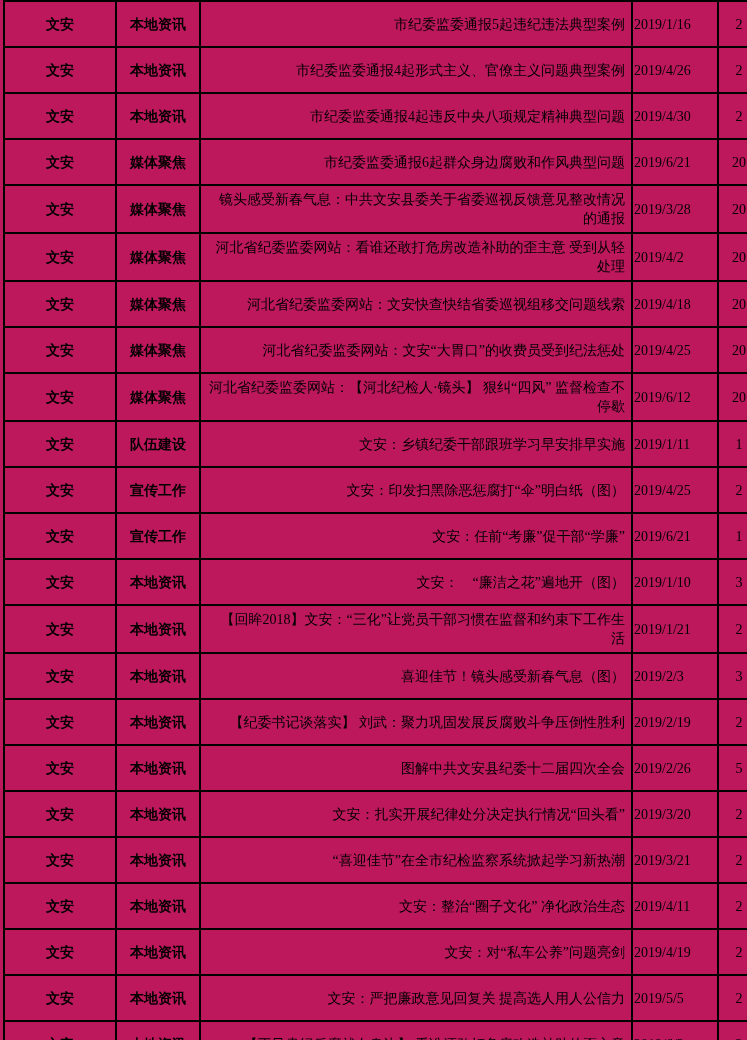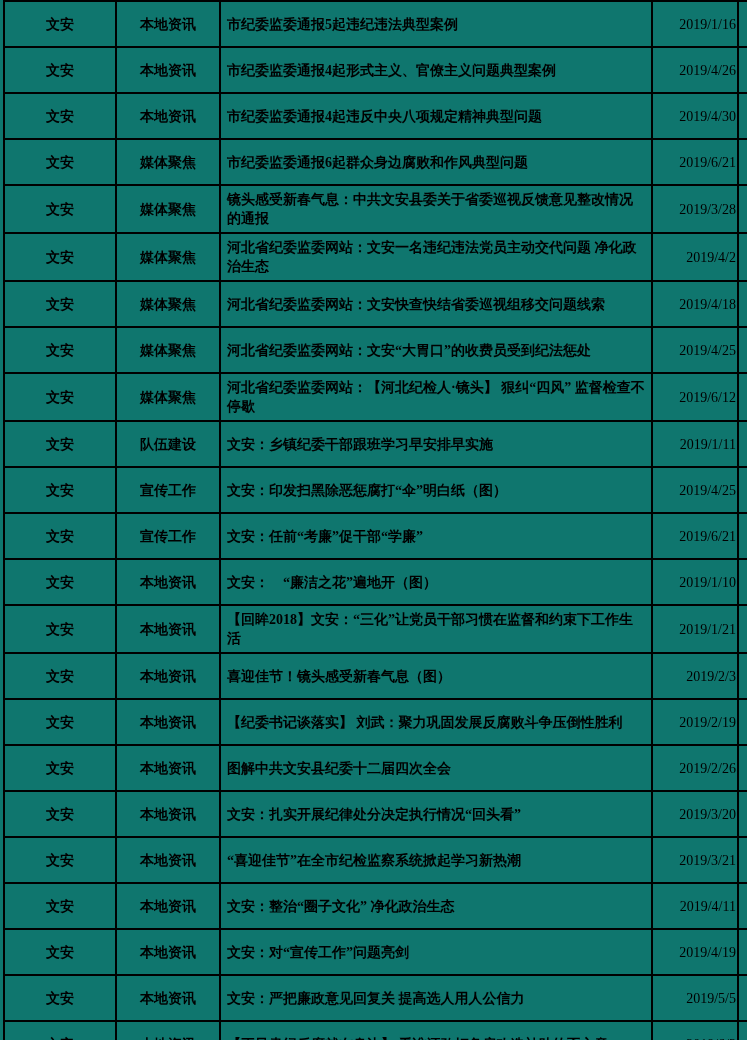--- a/index.html
+++ b/index.html
@@ -3,21 +3,21 @@
 <meta charset="utf-8">
 <style>
   html, body {
     margin: 0;
     padding: 0;
     background: #ffffff;
   }
   .page {
     width: 747px;
     height: 1040px;
-    background: #0f766e;
+    background: #be185d;
     overflow: hidden;
     font-family: "Liberation Serif", "DejaVu Serif", serif;
     color: #000000;
   }
   table.news-table {
     border-collapse: collapse;
     table-layout: fixed;
     width: 742px;
     margin-left: 3px;
     margin-top: 0;
@@ -25,23 +25,23 @@
   table.news-table td {
     border: 2px solid #000000;
     font-size: 14px;
     line-height: 19px;
     vertical-align: middle;
     height: 36px;
     overflow: hidden;
     word-break: break-all;
   }
   td.col-region   { width: 108px; text-align: center; font-weight: 600; }
-  td.col-category { width: 68px;  text-align: center; font-weight: 600; padding: 0 17px; }
-  td.col-title    { width: 418px; text-align: left;   font-weight: 700; padding: 4px 6px; }
-  td.col-date     { width: 82px;  text-align: right; font-weight: 400; letter-spacing: 0px; }
+  td.col-category { width: 68px;  text-align: center; font-weight: 600; padding: 0 7px; }
+  td.col-title    { width: 418px; text-align: right;   font-weight: 400; padding: 4px 6px; }
+  td.col-date     { width: 82px;  text-align: left; font-weight: 400; letter-spacing: 0px; }
   td.col-count    { width: 38px;  text-align: center; font-weight: 400; }
 </style>
 </head>
 <body>
 
 <div class="page">
   <table class="news-table">
     <tbody>
         <tr>
           <td class="col-region">文安</td>
@@ -74,21 +74,21 @@
         <tr>
           <td class="col-region">文安</td>
           <td class="col-category">媒体聚焦</td>
           <td class="col-title">镜头感受新春气息：中共文安县委关于省委巡视反馈意见整改情况的通报</td>
           <td class="col-date">2019/3/28</td>
           <td class="col-count">20</td>
         </tr>
         <tr>
           <td class="col-region">文安</td>
           <td class="col-category">媒体聚焦</td>
-          <td class="col-title">河北省纪委监委网站：文安一名违纪违法党员主动交代问题 净化政治生态</td>
+          <td class="col-title">河北省纪委监委网站：看谁还敢打危房改造补助的歪主意 受到从轻处理</td>
           <td class="col-date">2019/4/2</td>
           <td class="col-count">20</td>
         </tr>
         <tr>
           <td class="col-region">文安</td>
           <td class="col-category">媒体聚焦</td>
           <td class="col-title">河北省纪委监委网站：文安快查快结省委巡视组移交问题线索</td>
           <td class="col-date">2019/4/18</td>
           <td class="col-count">20</td>
         </tr>
@@ -179,21 +179,21 @@
         <tr>
           <td class="col-region">文安</td>
           <td class="col-category">本地资讯</td>
           <td class="col-title">文安：整治“圈子文化” 净化政治生态</td>
           <td class="col-date">2019/4/11</td>
           <td class="col-count">2</td>
         </tr>
         <tr>
           <td class="col-region">文安</td>
           <td class="col-category">本地资讯</td>
-          <td class="col-title">文安：对“宣传工作”问题亮剑</td>
+          <td class="col-title">文安：对“私车公养”问题亮剑</td>
           <td class="col-date">2019/4/19</td>
           <td class="col-count">2</td>
         </tr>
         <tr>
           <td class="col-region">文安</td>
           <td class="col-category">本地资讯</td>
           <td class="col-title">文安：严把廉政意见回复关 提高选人用人公信力</td>
           <td class="col-date">2019/5/5</td>
           <td class="col-count">2</td>
         </tr>

